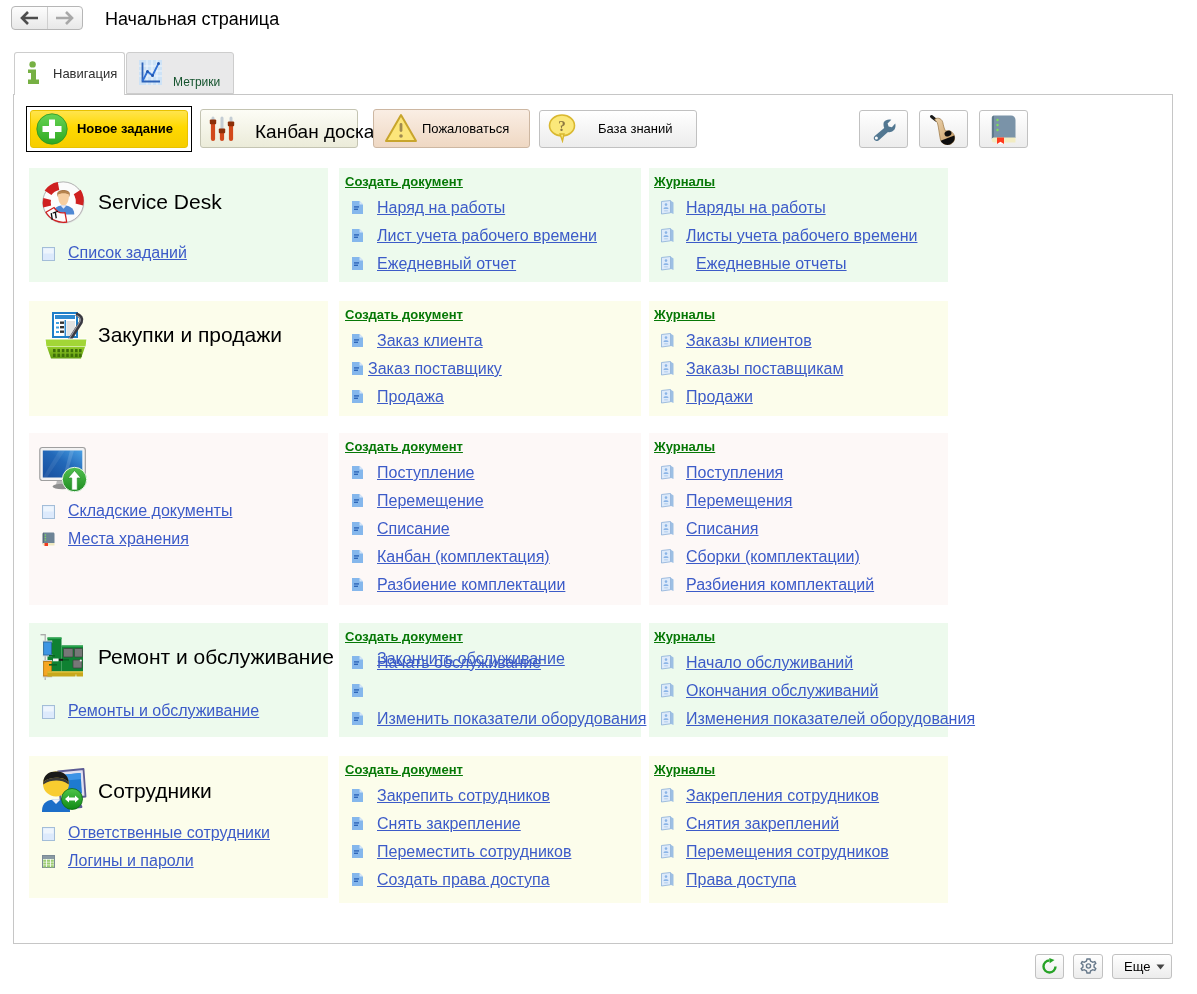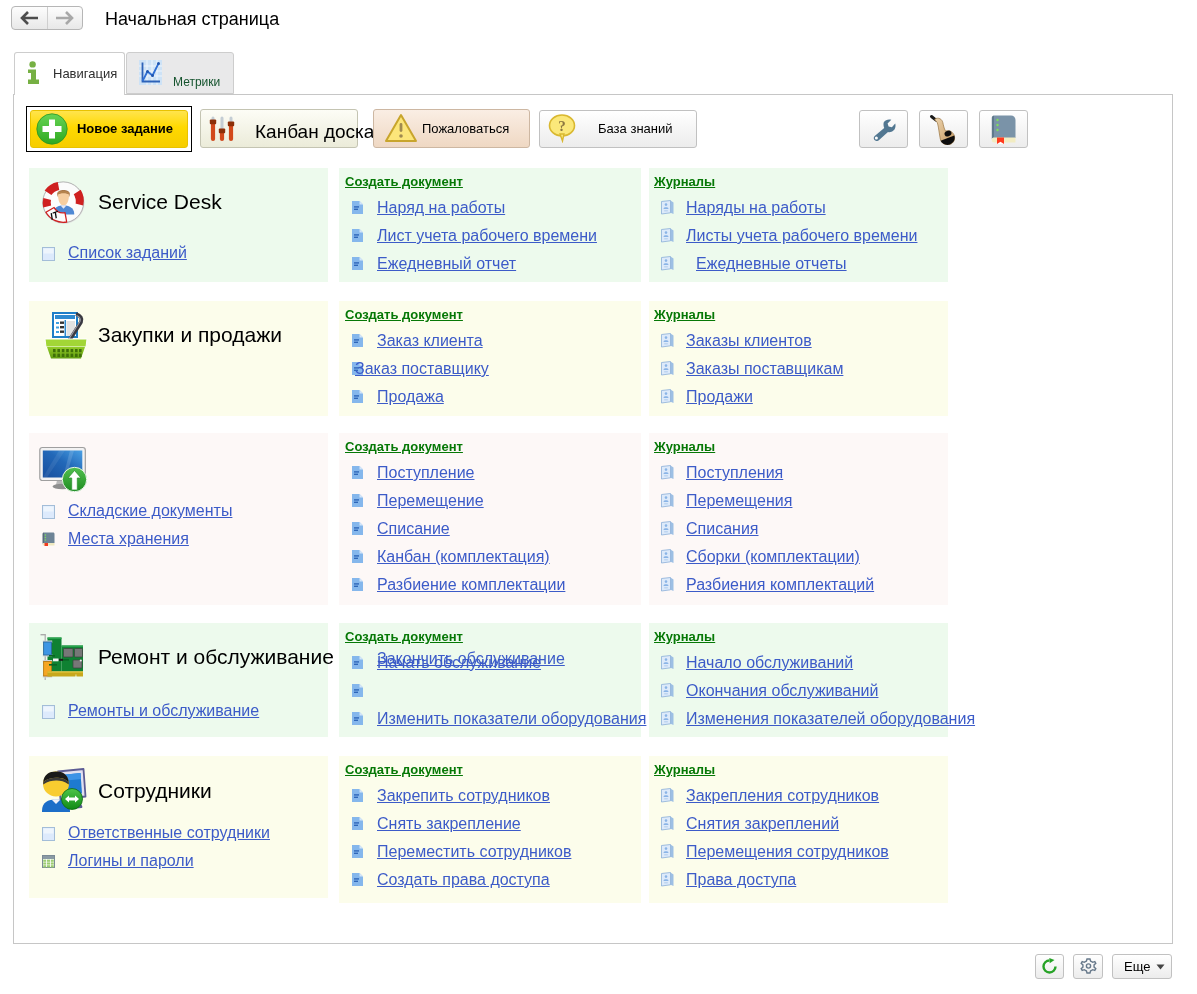--- a/index.html
+++ b/index.html
@@ -275,21 +275,21 @@
 </svg>
 <div class="title" style="left:98px;top:323px;">Закупки и продажи</div>
 <div class="row hdr" style="left:345px;top:307px;">Создать документ</div>
 <svg class="abs" style="left:352px;top:334px;" width="11" height="13">
       <use href="#idoc"></use>
     </svg>
 <div class="row lnk" style="left:377px;top:333px;">Заказ клиента</div>
 <svg class="abs" style="left:352px;top:362px;" width="11" height="13">
       <use href="#idoc"></use>
     </svg>
-<div class="row lnk" style="left:355px;top:361px;text-decoration:underline;">Заказ поставщику</div>
+<div class="row lnk" style="left:368px;top:361px;text-decoration:underline;">Заказ поставщику</div>
 <svg class="abs" style="left:352px;top:390px;" width="11" height="13">
       <use href="#idoc"></use>
     </svg>
 <div class="row lnk" style="left:377px;top:389px;">Продажа</div>
 <div class="row hdr" style="left:654px;top:307px;">Журналы</div>
 <svg class="abs" style="left:661px;top:333px;" width="13" height="15">
       <use href="#ijrn"></use>
     </svg>
 <div class="row lnk" style="left:686px;top:333px;">Заказы клиентов</div>
 <svg class="abs" style="left:661px;top:361px;" width="13" height="15">

